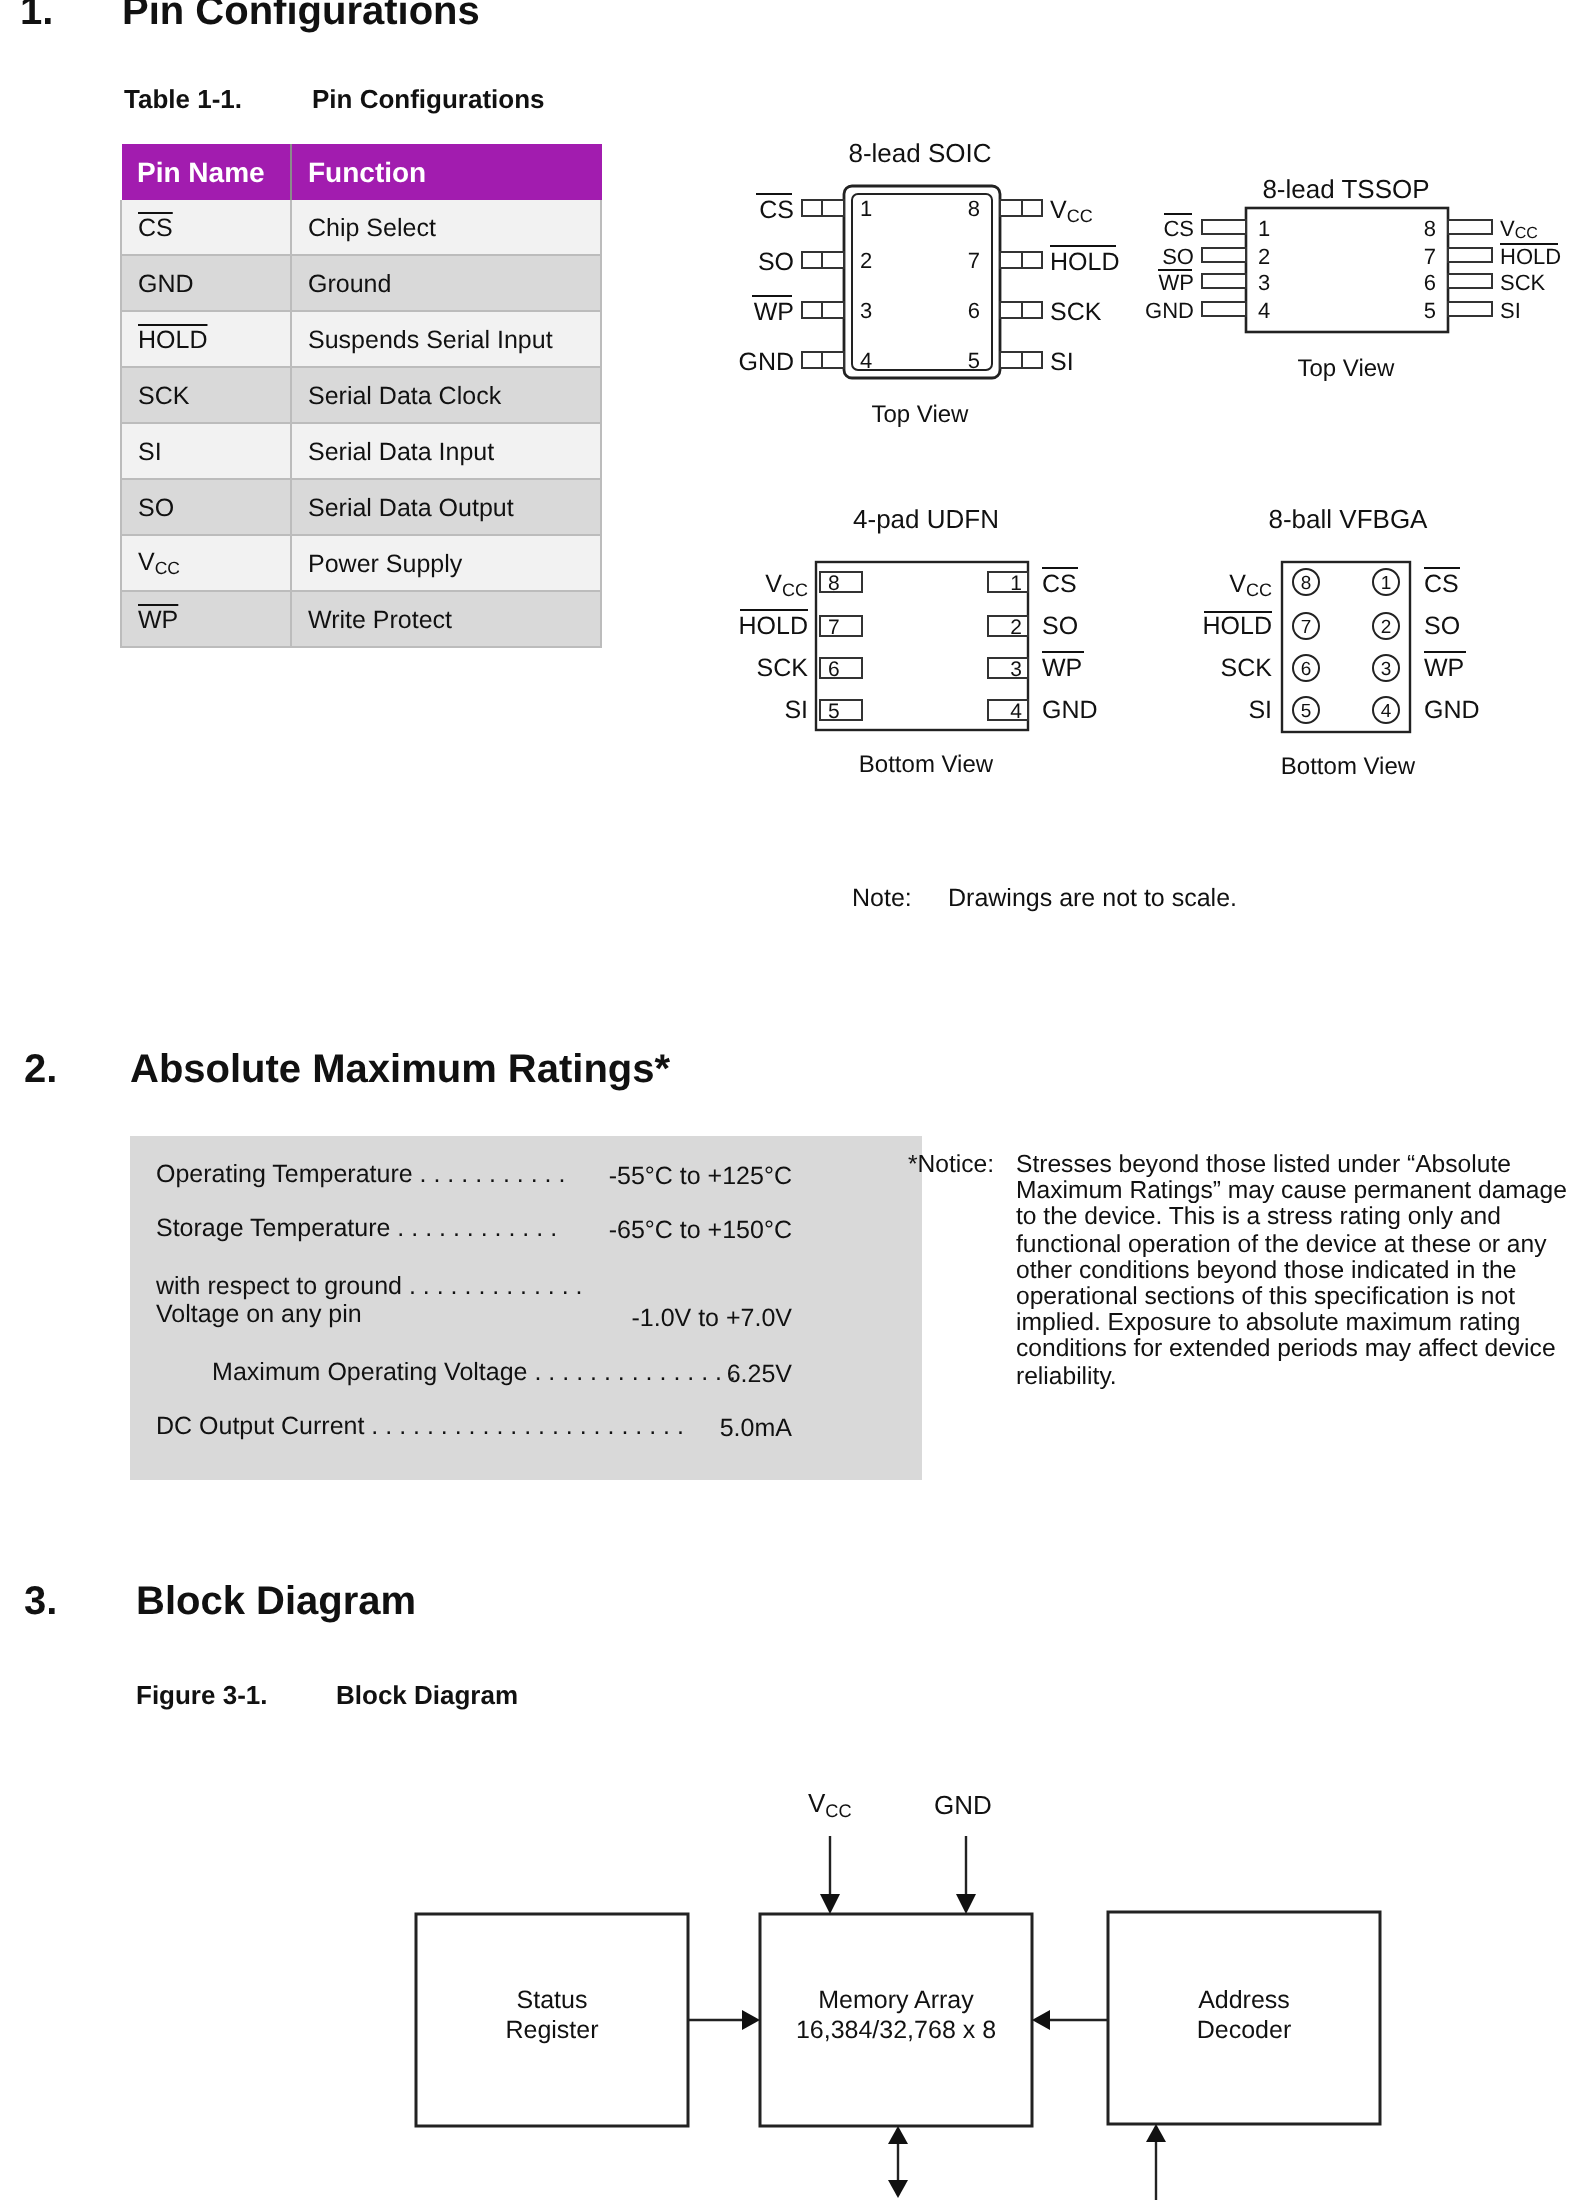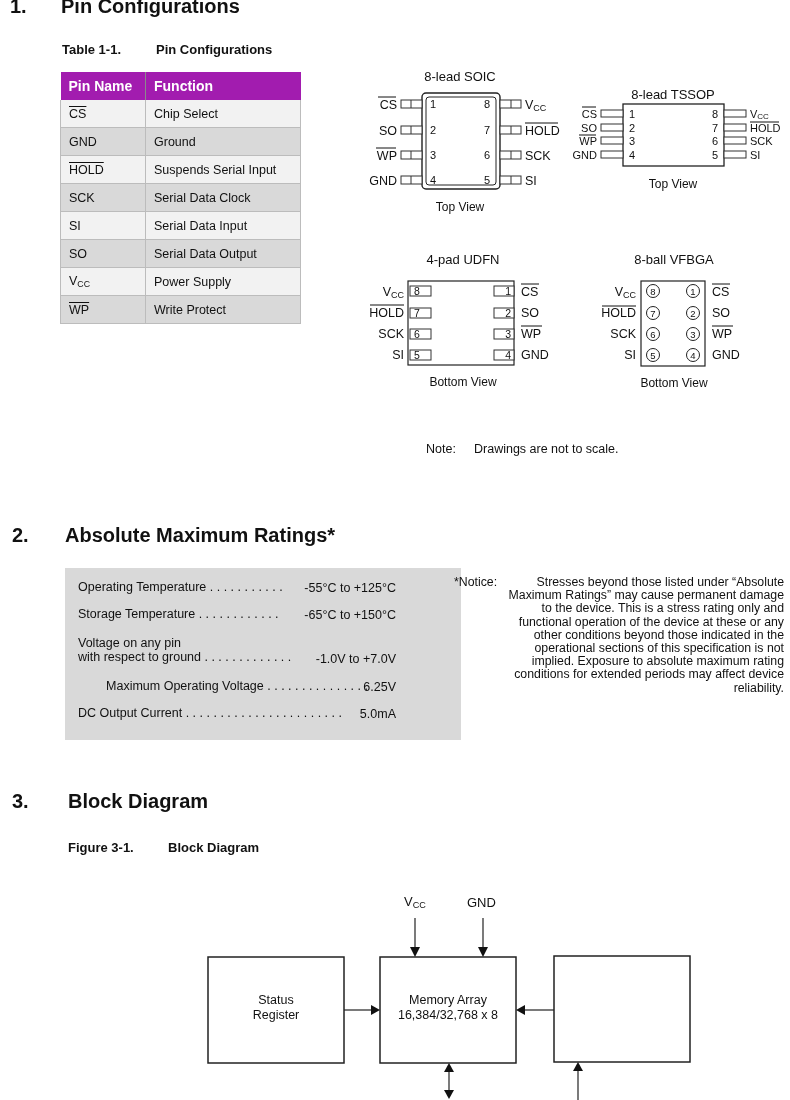--- a/index.html
+++ b/index.html
@@ -26,21 +26,21 @@
   .view-lbl { font-size:12px; text-align:center; position:absolute; }
   svg text { font-family:"Liberation Sans", sans-serif; }
 
   .note { position:absolute; left:382px; top:442px; font-size:12.5px; }
   .note .lbl { display:inline-block; width:48px;margin-left:44px; }
 
   .ratings { position:absolute; left:65px; top:568px; width:352px; height:172px; background:#d9d9d9; font-size:12.5px;padding-left:44px; }
   .rrow { position:absolute; left:13px; width:318px; }
   .rrow .val { position:absolute; right:0; bottom:0; }
 
-  .notice { position:absolute; left:454px; top:576px; width:330px; font-size:12.3px; line-height:13.2px;text-align:right; }
+  .notice { position:absolute; left:454px; top:576px; width:330px; font-size:12.3px; line-height:13.2px; }
   .notice .lbl { position:absolute; left:0; top:0; }
   .notice .body { margin-left:54px; }
 </style>
 </head>
 <body>
 
 <div class="abs h1" style="left:10px; top:-5px; width:400px;">
   <span class="num">1.</span>
   <span style="position:absolute; left:51px;">Pin Configurations</span>
 </div>
@@ -270,22 +270,22 @@
 <div class="ratings">
   <div class="rrow" style="top:12px; height:15px;">
     <span>Operating Temperature . . . . . . . . . . .</span>
     <span class="val">-55°C to +125°C</span>
   </div>
   <div class="rrow" style="top:39px; height:15px;">
     <span>Storage Temperature . . . . . . . . . . . .</span>
     <span class="val">-65°C to +150°C</span>
   </div>
   <div class="rrow" style="top:68px; height:30px;">
+    <div>with respect to ground . . . . . . . . . . . . .</div>
     <div>Voltage on any pin</div>
-    <div>with respect to ground . . . . . . . . . . . . .</div>
     <span class="val">-1.0V to +7.0V</span>
   </div>
   <div class="rrow" style="top:111px; height:15px;text-align:center;">
     <span>Maximum Operating Voltage . . . . . . . . . . . . . . .</span>
     <span class="val">6.25V</span>
   </div>
   <div class="rrow" style="top:138px; height:15px;">
     <span>DC Output Current . . . . . . . . . . . . . . . . . . . . . . .</span>
     <span class="val">5.0mA</span>
   </div>
@@ -336,13 +336,17 @@
   </div>
   <div class="abs" style="left:467px; top:15px; font-size:13px;">GND</div>
   <div class="abs" style="left:208px; top:113px; width:136px; text-align:center; font-size:12.5px; line-height:15px;">
     <div>Status</div>
     <div>Register</div>
   </div>
   <div class="abs" style="left:380px; top:113px; width:136px; text-align:center; font-size:12.5px; line-height:15px;">
     <div>Memory Array</div>
     <div>16,384/32,768 x 8</div>
   </div>
+  <div class="abs" style="left:554px; top:113px; width:136px; text-align:center; font-size:12.5px; line-height:15px;">
+    <div>Address</div>
+    <div>Decoder</div>
+  </div>
 </div>
 
 </body></html>

